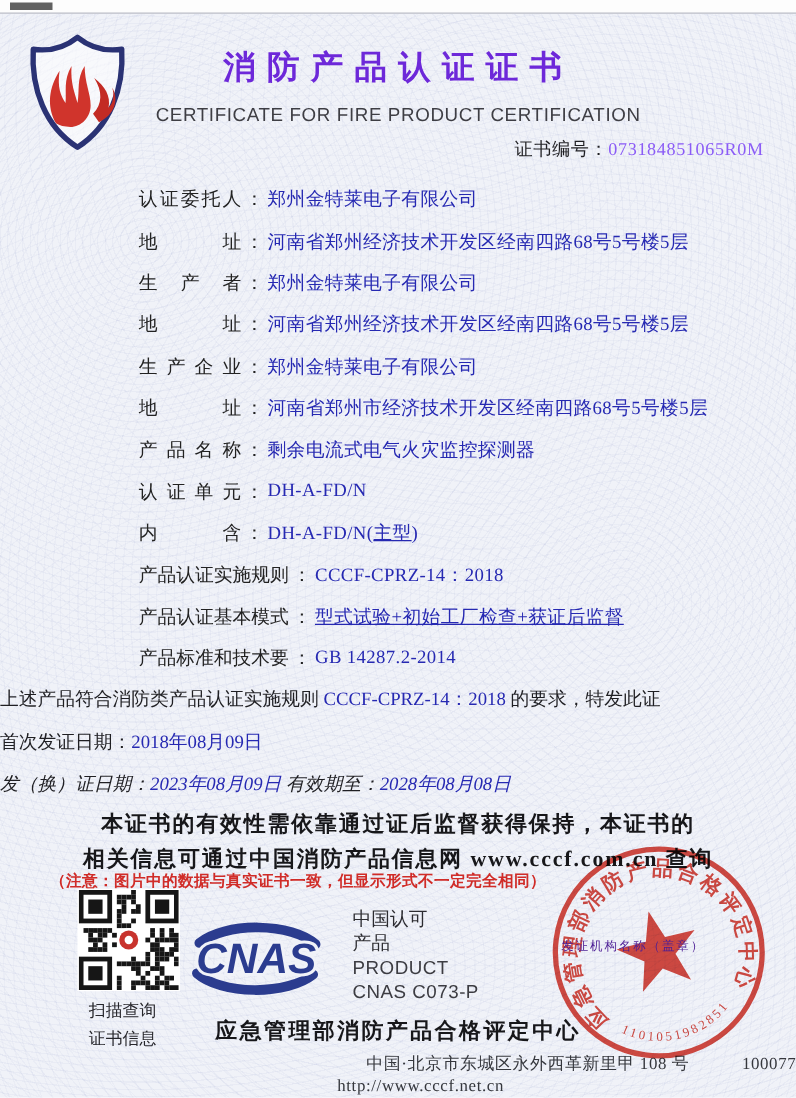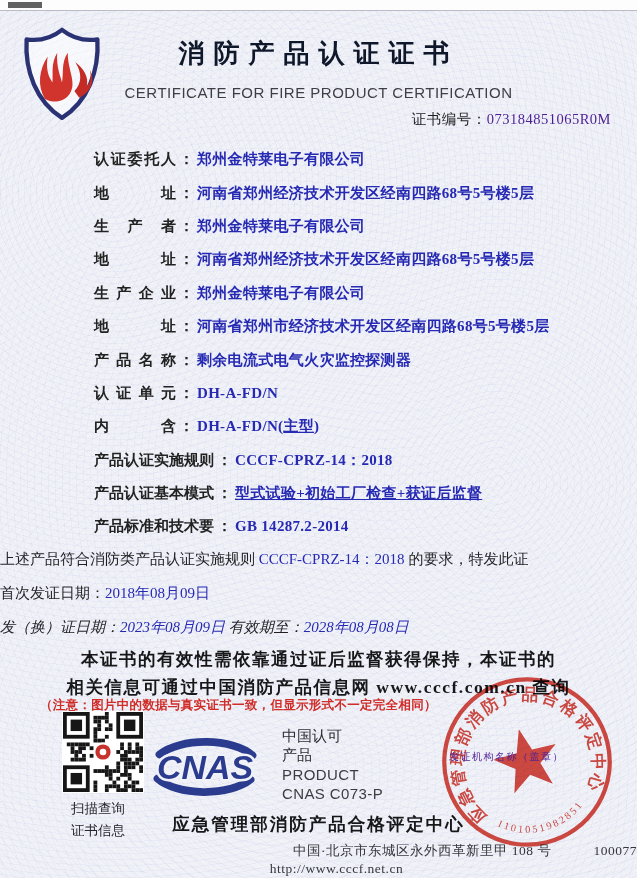--- a/index.html
+++ b/index.html
@@ -11,28 +11,28 @@
     background-image:
       repeating-radial-gradient(circle at 18% 22%, rgba(130,142,195,.07) 0 1px, transparent 1px 6px),
       repeating-radial-gradient(circle at 78% 55%, rgba(130,142,195,.06) 0 1px, transparent 1px 7px),
       repeating-radial-gradient(circle at 42% 88%, rgba(130,142,195,.055) 0 1px, transparent 1px 8px),
       repeating-radial-gradient(circle at 60% 10%, rgba(130,142,195,.05) 0 1px, transparent 1px 9px);
   }
   .scan-band{position:absolute;left:0;top:0;width:637px;height:10px;background:#fdfdfd;border-bottom:1px solid #b9bcc6;}
   .scan-mark{position:absolute;left:8px;top:2px;width:34px;height:6px;background:#3a3a3a;opacity:.8;}
   .logo{position:absolute;left:18px;top:26px;width:88px;height:96px;}
   .title-cn{position:absolute;left:0;top:36px;width:100%;text-align:center;
-    font-size:26px;font-weight:700;letter-spacing:9px;color:#0f172a;}
+    font-size:26px;font-weight:700;letter-spacing:9px;color:#6d28d9;}
   .title-en{position:absolute;left:0;top:84px;width:100%;text-align:center;
     font-family:"Liberation Sans","DejaVu Sans",sans-serif;
     font-size:15px;letter-spacing:.5px;color:#3e3e44;}
   .certno{position:absolute;right:26px;top:110px;font-size:14.5px;letter-spacing:.5px;}
-  .red{color:#4c1d95;}
+  .red{color:#8b5cf6;}
   .blue{color:#2629b2;}
-  .fields{position:absolute;left:94px;top:143px;right:18px;font-weight:bold;}
+  .fields{position:absolute;left:111px;top:143px;right:18px;}
   .frow{height:33.4px;display:flex;align-items:center;font-size:15px;white-space:nowrap;}
   .flabel{display:inline-block;min-width:82px;text-align:justify;text-align-last:justify;color:#222;}
   .fcolon{margin:0 3px 0 3px;color:#222;}
   .fval{color:#2629b2;letter-spacing:.3px;}
   .uline{text-decoration:underline;}
   .center-line{position:absolute;left:0;width:100%;text-align:left;font-size:15px;white-space:nowrap;}
   .statement{top:550px;}
   .issue{top:584px;}
   .reissue{top:618px;font-style:italic;}
   .validity{position:absolute;left:0;top:645px;width:100%;text-align:center;

